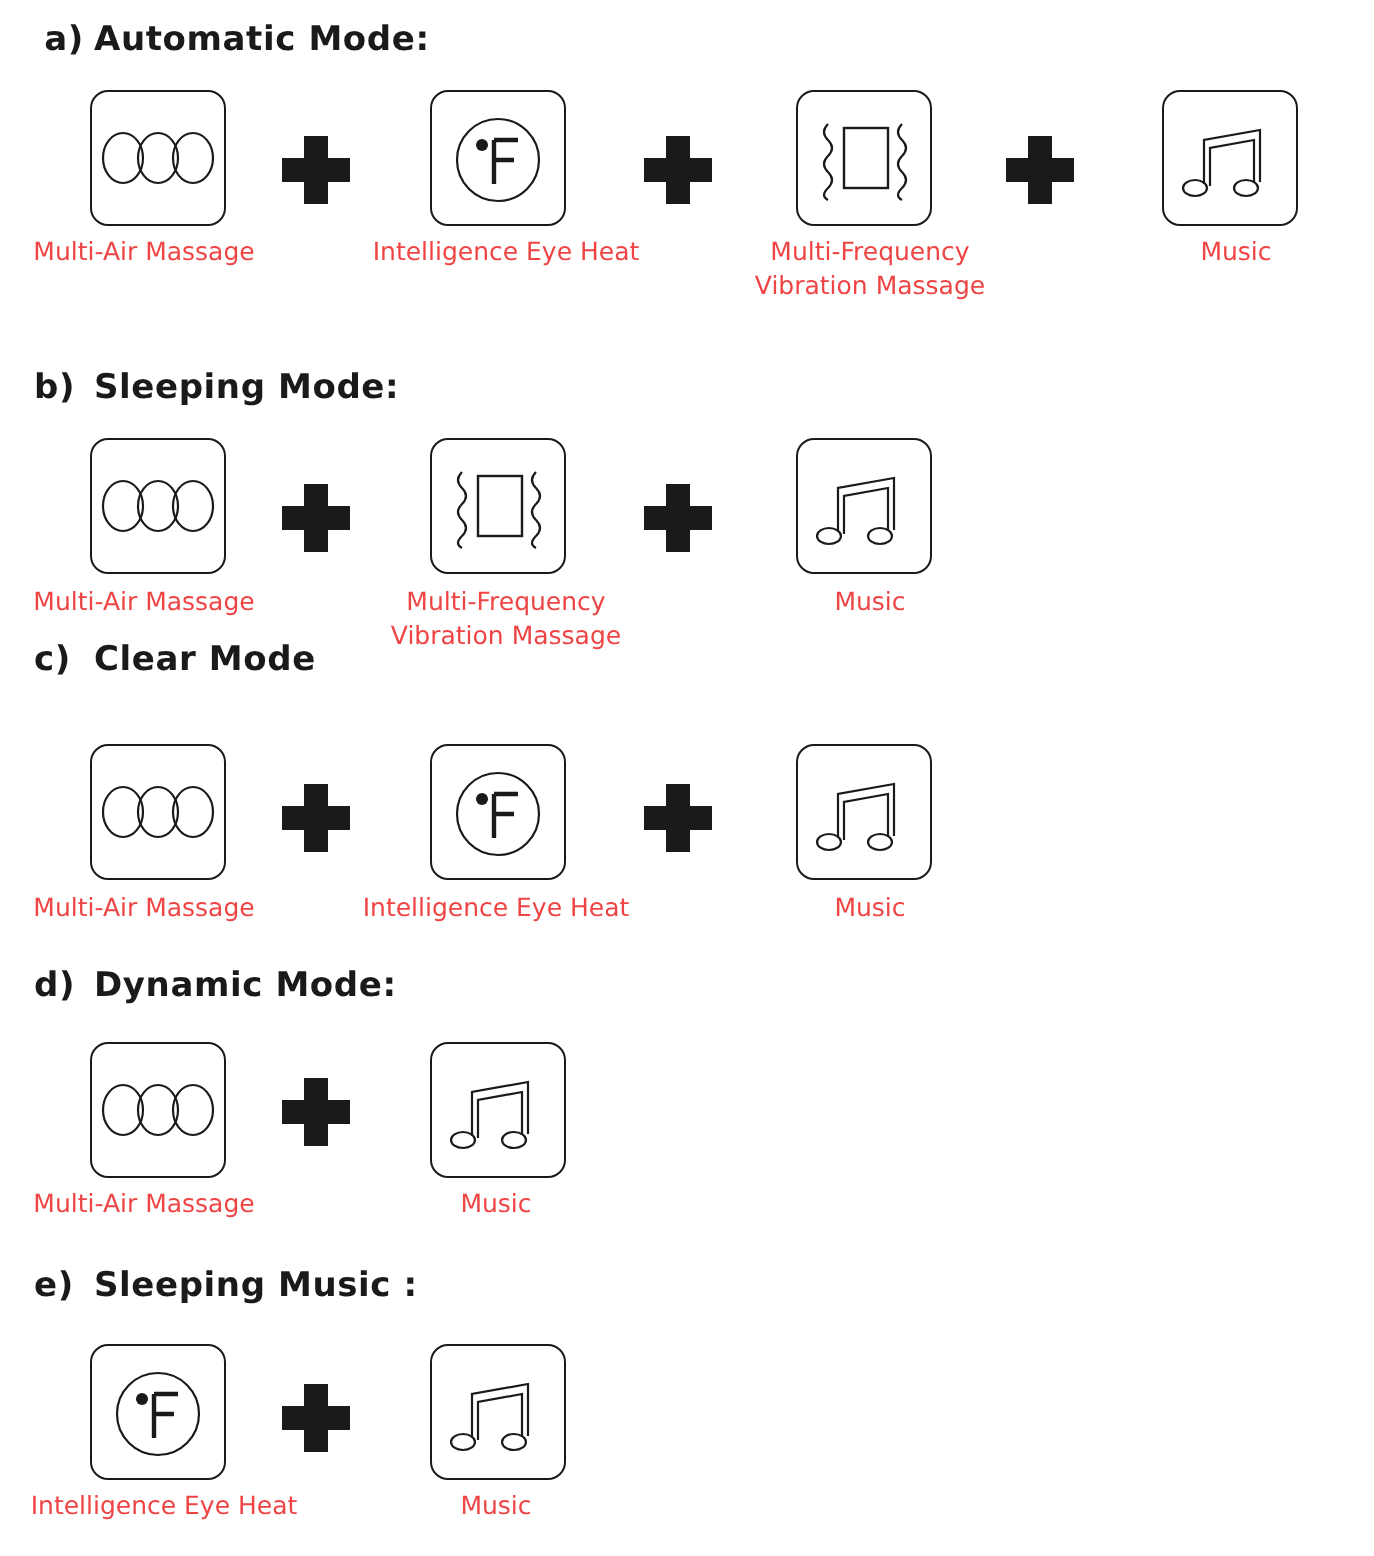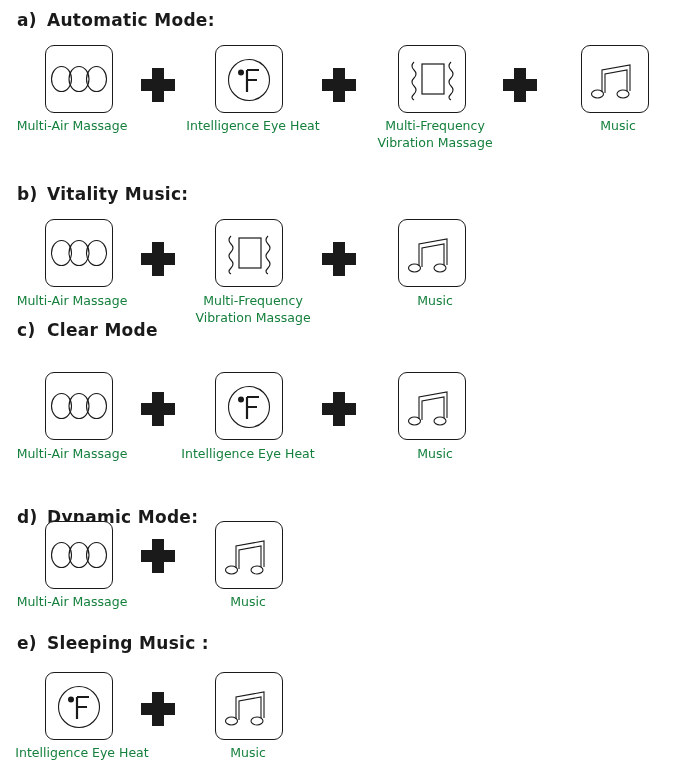--- a/index.html
+++ b/index.html
@@ -5,27 +5,27 @@
   html,body{margin:0;padding:0;background:#ffffff;}
   body{width:687px;height:778px;position:relative;overflow:hidden;font-family:"DejaVu Sans","Liberation Sans",sans-serif;color:#1a1a1a;}
   .title{position:absolute;left:17px;font-size:17px;font-weight:bold;letter-spacing:0.3px;white-space:nowrap;}
   .title .letter{display:inline-block;width:30px;}
   .tile{position:absolute;width:68px;height:68px;border:1.3px solid #1a1a1a;border-radius:9px;box-sizing:border-box;background:#fff;}
   .tile svg{position:absolute;left:0;top:0;width:66px;height:66px;}
   .plus{position:absolute;width:34px;height:34px;}
   .plus::before,.plus::after{content:"";position:absolute;background:#1a1a1a;}
   .plus::before{left:11px;top:0;width:12px;height:34px;}
   .plus::after{left:0;top:11px;width:34px;height:12px;}
-  .label{position:absolute;font-size:12.5px;color:#15803d;text-align:center;line-height:17px;white-space:nowrap;transform:translateX(-50%);}
+  .label{position:absolute;font-size:12.5px;color:#ef4444;text-align:center;line-height:17px;white-space:nowrap;transform:translateX(-50%);}
   .label span{display:block;}
 </style>
 </head>
 <body>
 
-<div class="title" style="top:10px;">
+<div class="title" style="top:10px;text-align:center;">
   <span class="letter">a)</span><span>Automatic Mode:</span>
 </div>
 
 <div class="tile" style="left:45px;top:45px;">
   <svg viewBox="0 0 66 66">
       <g fill="none" stroke="#1a1a1a" stroke-width="1.1">
         <ellipse cx="15.5" cy="33" rx="10" ry="12.5"></ellipse>
         <ellipse cx="33" cy="33" rx="10" ry="12.5"></ellipse>
         <ellipse cx="50.5" cy="33" rx="10" ry="12.5"></ellipse>
       </g>
@@ -74,21 +74,21 @@
         <ellipse cx="15.5" cy="48" rx="6" ry="4"></ellipse>
         <ellipse cx="41" cy="48" rx="6" ry="4"></ellipse>
       </g>
     </svg>
 </div>
 <div class="label" style="left:618px;top:117px;">
     <span>Music</span>
   </div>
 
 <div class="title" style="top:184px;">
-  <span class="letter">b)</span><span>Vitality Music:</span>
+  <span class="letter">b)</span><span>Sleeping Mode:</span>
 </div>
 
 <div class="tile" style="left:45px;top:219px;">
   <svg viewBox="0 0 66 66">
       <g fill="none" stroke="#1a1a1a" stroke-width="1.1">
         <ellipse cx="15.5" cy="33" rx="10" ry="12.5"></ellipse>
         <ellipse cx="33" cy="33" rx="10" ry="12.5"></ellipse>
         <ellipse cx="50.5" cy="33" rx="10" ry="12.5"></ellipse>
       </g>
     </svg>
@@ -168,21 +168,21 @@
         <path d="M23 47 V28 L45 24 V45"></path>
         <ellipse cx="15.5" cy="48" rx="6" ry="4"></ellipse>
         <ellipse cx="41" cy="48" rx="6" ry="4"></ellipse>
       </g>
     </svg>
 </div>
 <div class="label" style="left:435px;top:445px;">
     <span>Music</span>
   </div>
 
-<div class="title" style="top:483px;margin-top:24px;">
+<div class="title" style="top:483px;">
   <span class="letter">d)</span><span>Dynamic Mode:</span>
 </div>
 
 <div class="tile" style="left:45px;top:521px;">
   <svg viewBox="0 0 66 66">
       <g fill="none" stroke="#1a1a1a" stroke-width="1.1">
         <ellipse cx="15.5" cy="33" rx="10" ry="12.5"></ellipse>
         <ellipse cx="33" cy="33" rx="10" ry="12.5"></ellipse>
         <ellipse cx="50.5" cy="33" rx="10" ry="12.5"></ellipse>
       </g>

